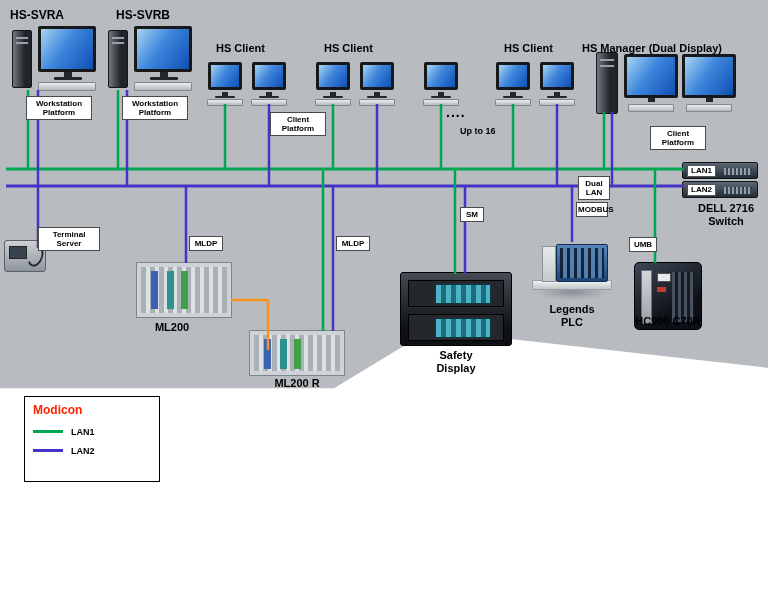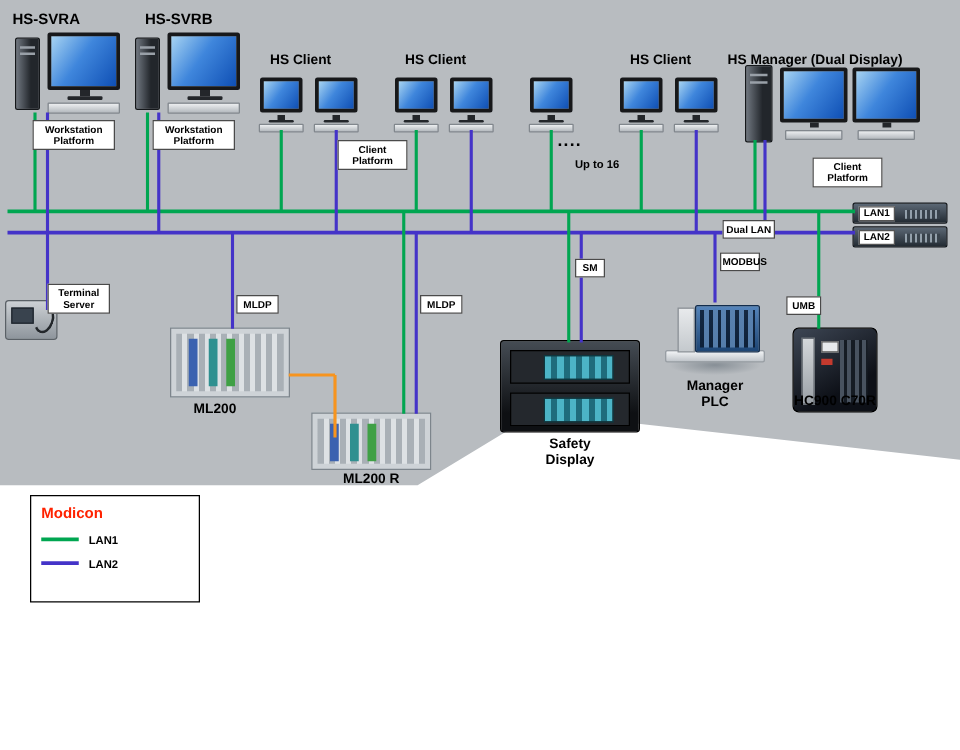--- a/index.html
+++ b/index.html
@@ -169,28 +169,29 @@
   <div class="tag" style="left:650px;top:126px;width:56px">Client Platform</div>
 
   <div class="dev switch" style="left:682px;top:162px">
     <div class="porttag">LAN1</div>
     <div class="vents"></div>
   </div>
   <div class="dev switch" style="left:682px;top:181px">
     <div class="porttag">LAN2</div>
     <div class="vents"></div>
   </div>
-
-  <div class="tag" style="left:578px;top:176px;width:42px">Dual LAN</div>
+  <div class="cap" style="left:688px;top:202px;width:76px">DELL 2716 Switch</div>
+
+  <div class="tag" style="left:578px;top:176px;width:32px">Dual LAN</div>
 
   <div class="dev tserver" style="left:4px;top:240px;width:42px;height:32px">
     <div class="tsface"></div>
     <div class="tscable"></div>
   </div>
-  <div class="tag" style="left:38px;top:227px;width:50px">Terminal Server</div>
+  <div class="tag" style="left:38px;top:227px;width:62px">Terminal Server</div>
 
   <div class="dev rack" style="left:136px;top:262px;width:96px;height:56px">
     <div class="slots"></div>
     <div class="mod" style="left:14px;background:#3b62b0"></div>
     <div class="mod" style="left:30px;background:#2f9090"></div>
     <div class="mod" style="left:44px;background:#3fa045"></div>
   </div>
   <div class="cap" style="left:124px;top:321px;width:96px">ML200</div>
   <div class="tag" style="left:189px;top:236px;width:34px">MLDP</div>
 
@@ -214,21 +215,21 @@
   <div class="cap" style="left:426px;top:349px;width:60px">Safety Display</div>
   <div class="tag" style="left:460px;top:207px;width:24px">SM</div>
 
   <div class="dev" style="left:526px;top:240px;width:92px;height:62px">
     <div class="plcshadow"></div>
     <div class="plcbase"></div>
     <div class="plcwhite"></div>
     <div class="plcmod"></div>
     <div class="plcslots"></div>
   </div>
-  <div class="cap" style="left:544px;top:303px;width:56px">Manager PLC</div>
+  <div class="cap" style="left:544px;top:303px;width:56px">Legends PLC</div>
   <div class="tag" style="left:576px;top:202px;width:32px">MODBUS</div>
 
   <div class="dev hc900" style="left:634px;top:262px;width:68px;height:68px">
     <div class="hcpanel"></div>
     <div class="hcwhite"></div>
     <div class="hcred"></div>
     <div class="hcslots"></div>
   </div>
   <div class="cap" style="left:634px;top:315px;width:68px">HC900 C70R</div>
   <div class="tag" style="left:629px;top:237px;width:28px">UMB</div>

